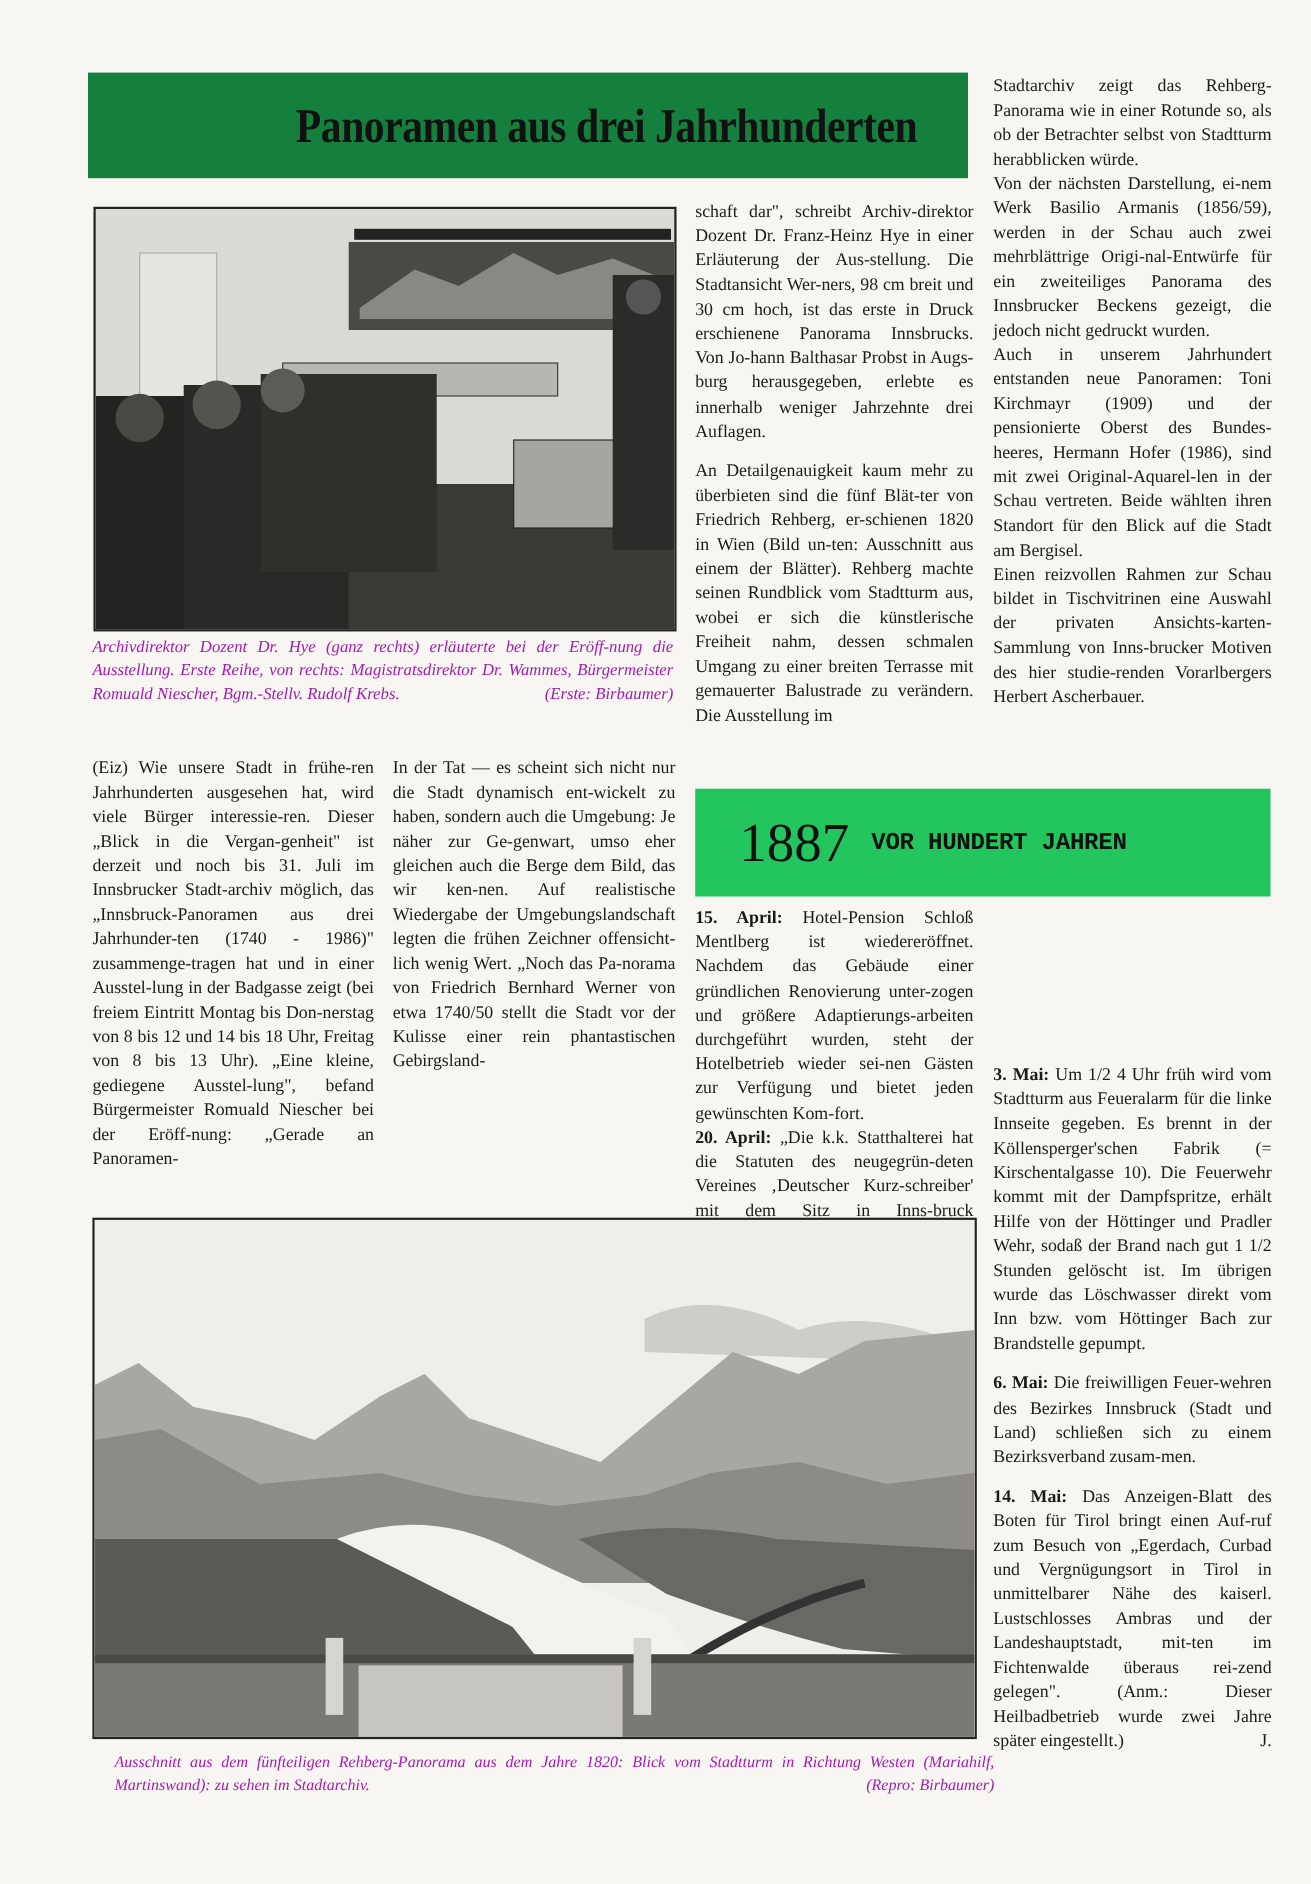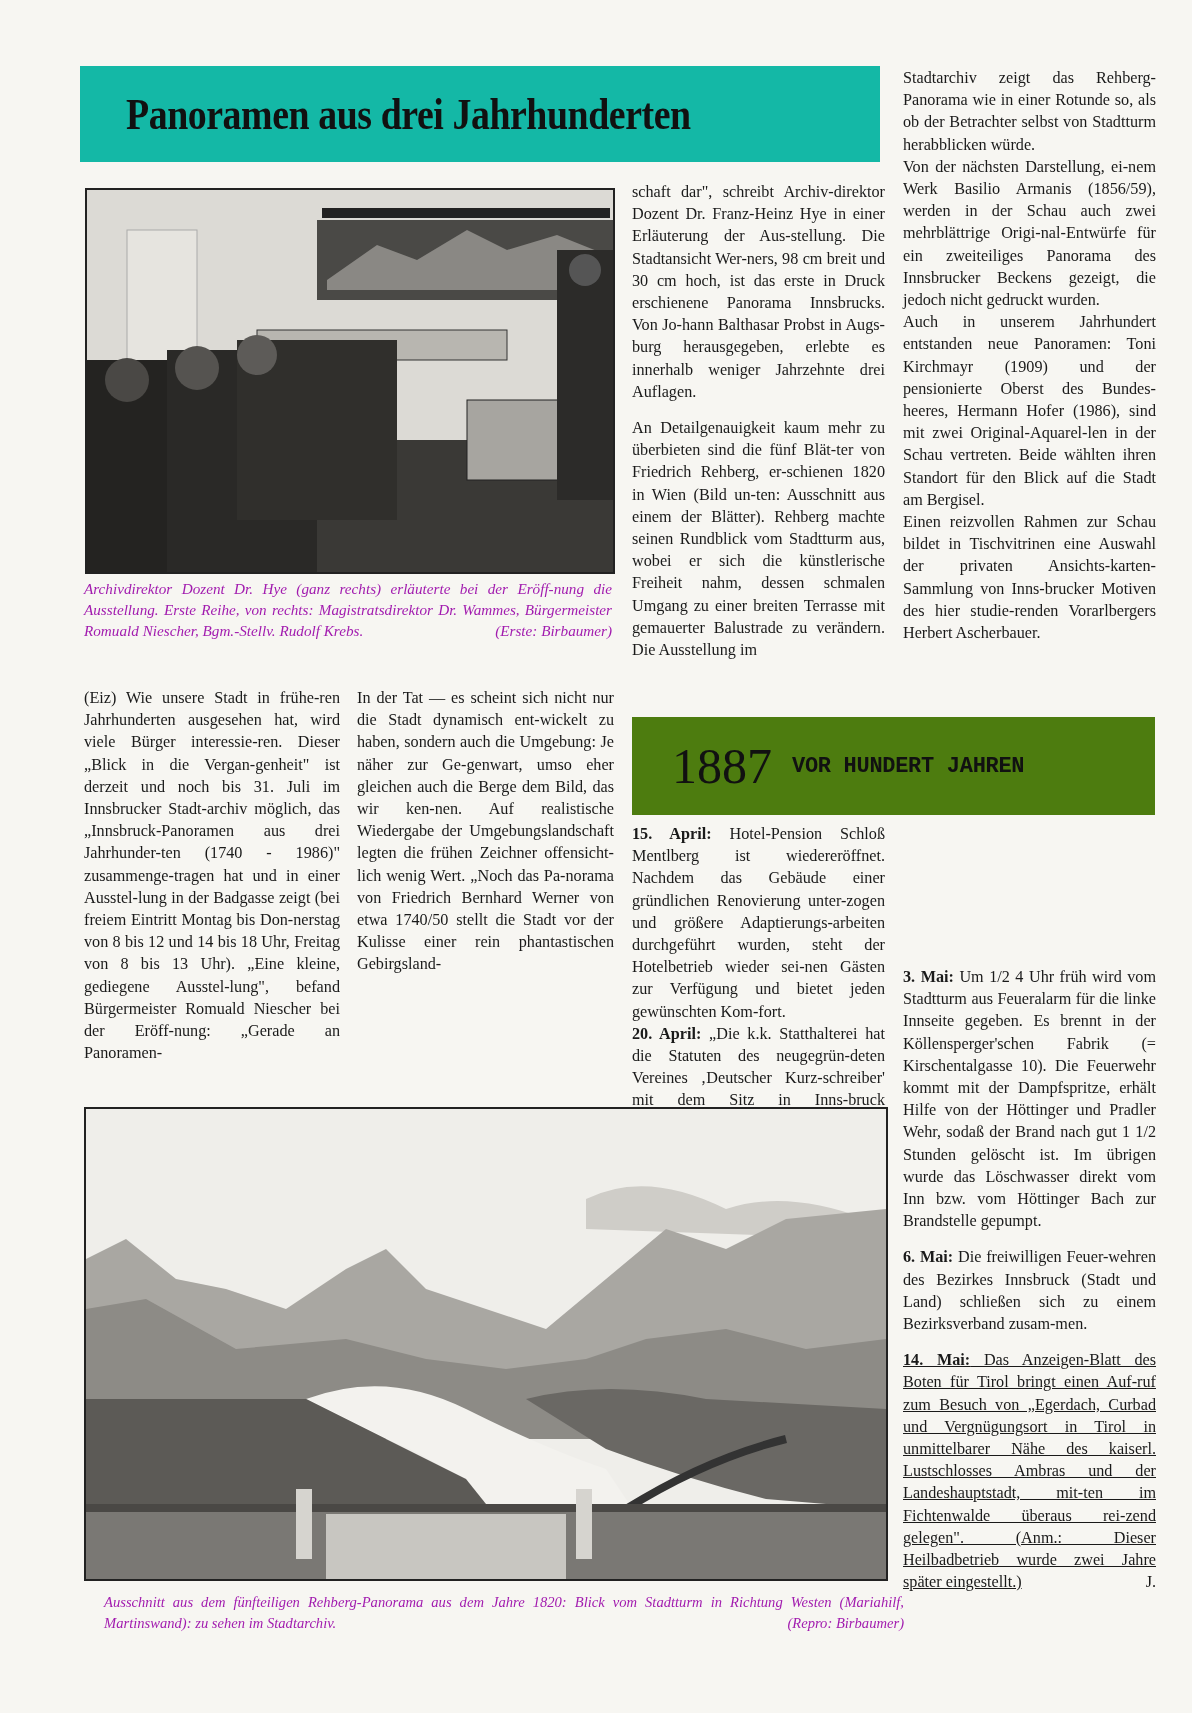--- a/index.html
+++ b/index.html
@@ -5,37 +5,37 @@
   html, body { margin: 0; padding: 0; }
   body {
     width: 1192px; height: 1713px; position: relative; overflow: hidden;
     background: #f7f6f2;
     font-family: "Liberation Serif", "DejaVu Serif", serif;
     color: #1a1a1a;
   }
   .abs { position: absolute; }
   .title-bar {
     left: 80px; top: 66px; width: 800px; height: 96px;
-    background: #14b8a6;
-    display: flex; align-items: center; justify-content: flex-start;
+    background: #15803d;
+    display: flex; align-items: center; justify-content: flex-end;
   }
   .title-bar h1 {
     margin: 0; font-size: 44px; font-weight: bold; color: #111;
     font-family: "Liberation Serif", serif; letter-spacing: -0.5px;
     transform: scaleX(0.86);
   }
   .col { font-size: 16.2px; line-height: 22.2px; text-align: justify; hyphens: manual; }
   .col p { margin: 0; }
   .col p + p.gap { margin-top: 8px; }
   .caption { font-style: italic; font-size: 15.2px; line-height: 21px; color: #a21caf; text-align: justify; }
   .caption .credit { display: block; text-align: right; margin-top: -21px; }
   .photo { background: #888; border: 2px solid #222; overflow: hidden; }
   .green-bar {
     left: 632px; top: 717px; width: 523px; height: 98px;
-    background: #4d7c0f;
+    background: #22c55e;
     display: flex; align-items: center; padding-left: 40px; box-sizing: border-box;
   }
   .green-bar .year { font-size: 50px; color: #111; font-family: "Liberation Serif", serif; margin-right: 20px; }
   .green-bar .sub { font-size: 22px; font-weight: bold; color: #111; font-family: Liberation Mono, monospace; letter-spacing: -0.3px; }
   b { font-weight: bold; }
   .sig { float: right; }
 </style>
 </head>
 <body>
 
@@ -103,21 +103,21 @@
   </p>
 </div>
 
 <div class="abs col" style="left:903px; top:966px; width:253px;">
   <p class="gap">
     <b>3. Mai:</b><span> Um 1/2 4 Uhr früh wird vom Stadtturm aus Feueralarm für die linke Innseite gegeben. Es brennt in der Köllensperger'schen Fabrik (= Kirschentalgasse 10). Die Feuerwehr kommt mit der Dampfspritze, erhält Hilfe von der Höttinger und Pradler Wehr, sodaß der Brand nach gut 1 1/2 Stunden gelöscht ist. Im übrigen wurde das Löschwasser direkt vom Inn bzw. vom Höttinger Bach zur Brandstelle gepumpt.</span>
   </p>
   <p class="gap" style="margin-top:14px;">
     <b>6. Mai:</b><span> Die freiwilligen Feuer-wehren des Bezirkes Innsbruck (Stadt und Land) schließen sich zu einem Bezirksverband zusam-men.</span>
   </p>
-  <p class="gap" style="margin-top:14px;text-decoration:underline;">
+  <p class="gap" style="margin-top:14px;">
     <b>14. Mai:</b><span> Das Anzeigen-Blatt des Boten für Tirol bringt einen Auf-ruf zum Besuch von „Egerdach, Curbad und Vergnügungsort in Tirol in unmittelbarer Nähe des kaiserl. Lustschlosses Ambras und der Landeshauptstadt, mit-ten im Fichtenwalde überaus rei-zend gelegen". (Anm.: Dieser Heilbadbetrieb wurde zwei Jahre später eingestellt.)</span>
     <span class="sig">J.</span>
   </p>
 </div>
 
 <div class="abs photo" style="left:84px; top:1107px; width:800px; height:470px; background:#eeede9;">
   <svg width="800" height="470" viewBox="0 0 800 470">
     <rect x="0" y="0" width="800" height="470" fill="#efeeea"></rect>
     <path d="M500 90 Q560 60 640 100 Q700 80 780 110 L780 130 L500 120 Z" fill="#cfcdc8"></path>
     <path d="M0 150 L40 130 L90 170 L140 180 L200 200 L260 160 L300 140 L340 180 L400 200 L460 220 L520 170 L580 120 L640 140 L700 110 L800 100 L800 320 L0 320 Z" fill="#a9a7a2"></path>

